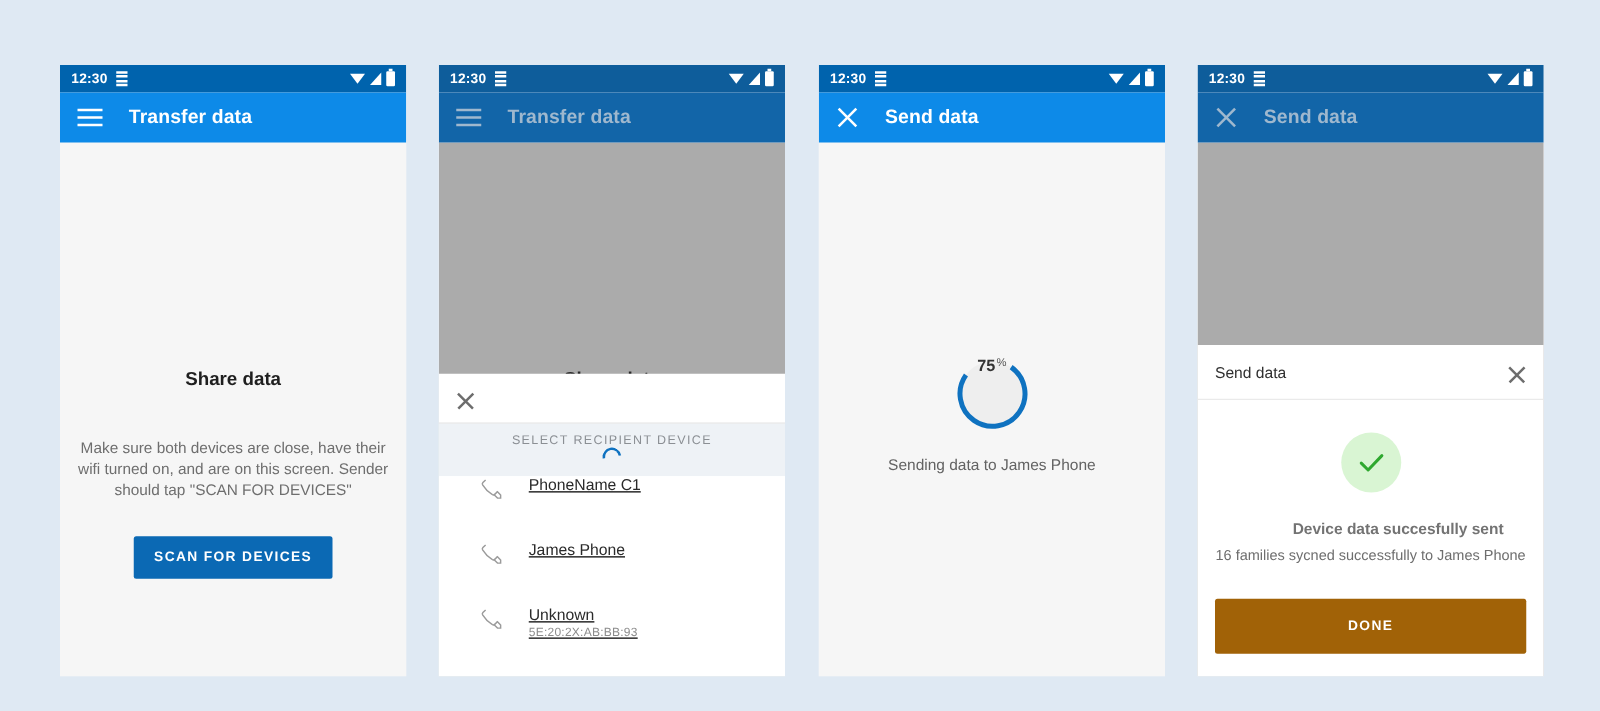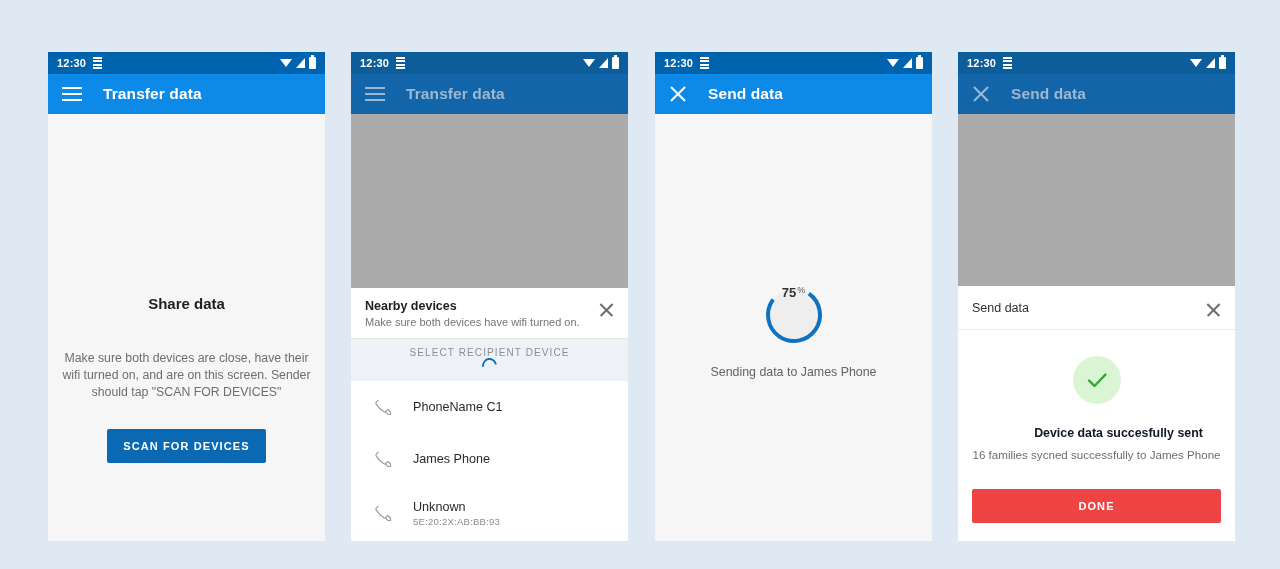--- a/index.html
+++ b/index.html
@@ -172,24 +172,25 @@
   .spinner {
     width: 15px; height: 15px; border-radius: 50%;
     border: 2px solid #0f72c0;
     border-right-color: transparent;
     border-bottom-color: transparent;
     transform: rotate(35deg);
   }
 
   .device-list { background: #fff; }
   .device-row {
-    display: flex; align-items: center;
+    display: flex; align-items: flex-start;
     height: 52px;
-    padding: 0 22px;
+    padding: 0 32px;
     cursor: pointer;
+    text-decoration: underline;
   }
   .device-row.tall { height: 56px; }
   .phone-ico { width: 20px; height: 20px; flex: none; color: #9b9b9b; }
   .device-text { margin-left: 20px; }
   .device-name { font-size: 12.6px; color: #2a2a2a; }
   .device-mac { font-size: 9.6px; color: #8c8c8c; margin-top: 2px; letter-spacing:.2px; }
 
   
   .progress-wrap {
     position: absolute;
@@ -241,36 +242,36 @@
   .dialog-title { flex: 1; font-size: 12.5px; color: #303030; }
   .check-circle {
     width: 48px; height: 48px; border-radius: 50%;
     background: #d9f5d3;
     margin: 26px auto 0;
     display: flex; align-items: center; justify-content: center;
   }
   .check-circle svg { display: block; }
   .dialog-title2 {
     text-align: center;
-    font-size: 12.4px; font-weight: bold; color: #0f172a;
+    font-size: 12.4px; font-weight: bold; color: #737373;
     margin-top: 22px;
     margin-left: 44px;
   }
   .dialog-sub {
     text-align: center;
     font-size: 11.6px; color: #6e6e6e; line-height: 16px;
     margin-top: 7px;
     padding: 0 14px;
   }
   .done-btn {
     display: block;
     margin: 26px 14px 18px;
     width: calc(100% - 28px);
-    height: 34px;
-    background: #ef4444;
+    height: 44px;
+    background: #a16207;
     color: #fff;
     border: none; border-radius: 2px;
     font-size: 11px; font-weight: bold; letter-spacing: 1.1px;
     cursor: pointer;
     font-family: "Liberation Sans", sans-serif;
   }
 </style>
 </head>
 <body>
 
@@ -333,24 +334,20 @@
     </div>
     <div class="body">
       <div class="hero">
         <div class="hero-title">Share data</div>
         <div class="hero-sub">Make sure both devices are close, have their wifi turned on, and are on this screen.</div>
       </div>
       <div class="scrim"></div>
 
       <div class="sheet">
         <div class="sheet-head">
-          <div class="sheet-head-text">
-            <div class="sheet-title">Nearby devices</div>
-            <div class="sheet-sub">Make sure both devices have wifi turned on.</div>
-          </div>
           <span class="sheet-close"></span>
         </div>
         <div class="sheet-section">
           <span class="sheet-section-label">SELECT RECIPIENT DEVICE</span>
           <span class="spinner"></span>
         </div>
         <div class="device-list">
 
           <div class="device-row">
             <svg class="phone-ico" viewBox="0 0 24 24" fill="none" stroke="#9b9b9b" stroke-width="1.4">

